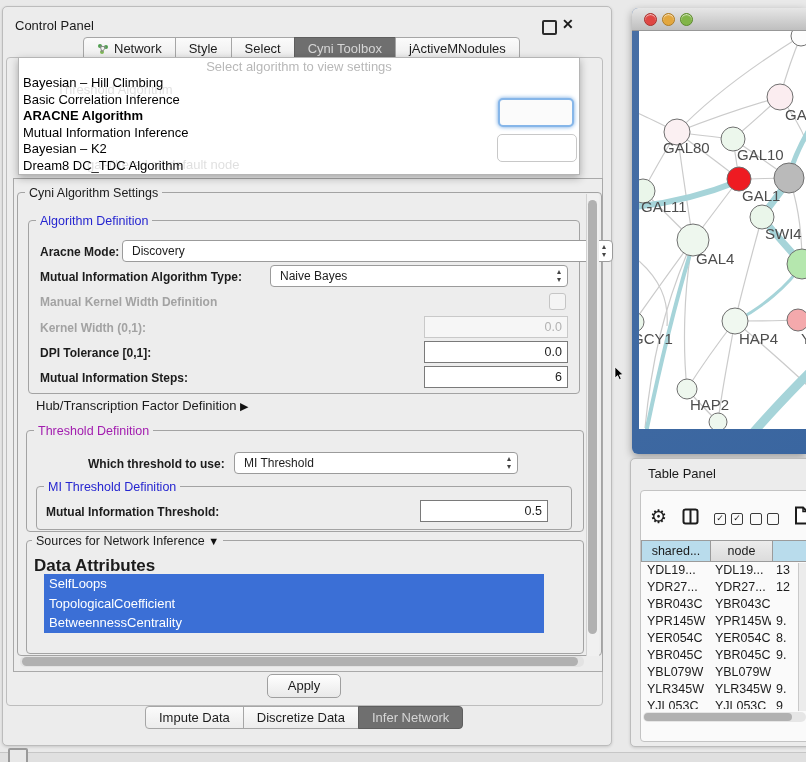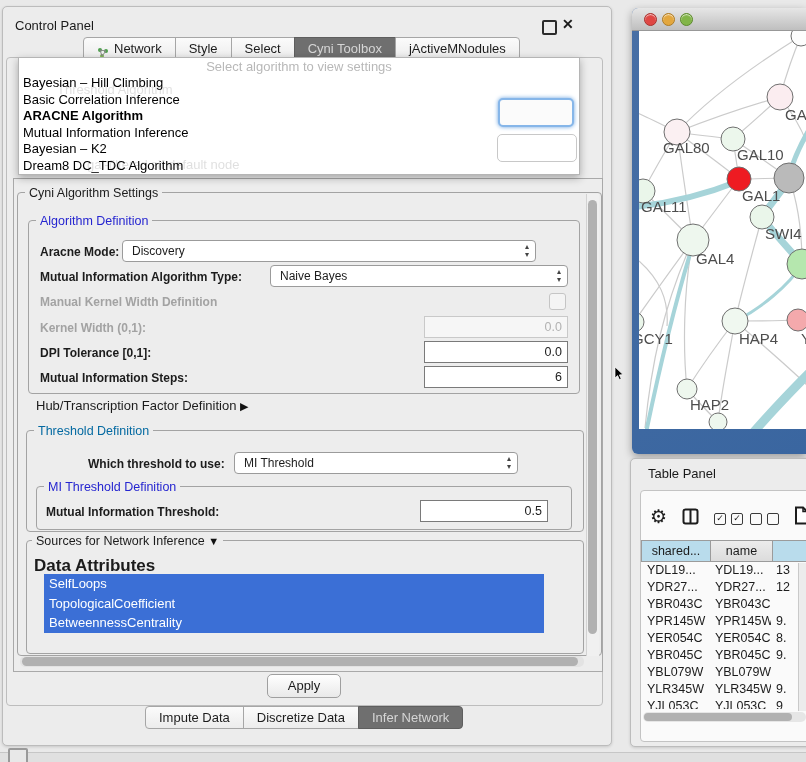--- a/index.html
+++ b/index.html
@@ -10,41 +10,41 @@
   .cp-window{left:2px;top:6px;width:608px;height:738px;background:#ececec;
              border:1px solid #bcbcbc;border-radius:5px;box-shadow:0 1px 3px rgba(0,0,0,.15)}
   .cp-title{left:12px;top:11px;font-size:13px;color:#1a1a1a}
   .float-btn{left:539px;top:13px;width:11px;height:11px;border:2px solid #2b2b2b;border-radius:2px;background:transparent}
   .close-btn{left:559px;top:9px;font-size:14px;font-weight:bold;color:#1a1a1a}
   .cp-frame{left:6px;top:57px;width:595px;height:647px;border:1px solid #bdbdbd;border-radius:4px;background:#ededed}
   .scrollpane{left:13px;top:178px;width:588px;height:492px;border:1px solid #a9a9a9;background:#ededed}
   
   .tabbar{left:84px;top:37px;display:flex}
   .tab{height:21px;line-height:21px;padding:0 13px;font-size:13px;background:linear-gradient(#fbfbfb,#ececec);
-       border:1px solid #a6a6a6;margin-left:-1px;white-space:nowrap;display:flex;align-items:flex-end;gap:5px}
+       border:1px solid #a6a6a6;margin-left:-1px;white-space:nowrap;display:flex;align-items:center;gap:5px}
   .tab:first-child{border-radius:4px 0 0 0}
   .tab:last-child{border-radius:0 4px 0 0}
   .tab.sel{background:#6f6f6f;color:#d6d6d6;border-color:#5e5e5e}
   .btabbar{left:146px;top:706px;display:flex}
   .btabbar .tab:first-child{border-radius:4px 0 0 4px}
   .btabbar .tab:last-child{border-radius:0 4px 4px 0}
   
   .popup{left:18px;top:57px;width:560px;height:116px;background:#fff;border:1px solid #b5b5b5;
          box-shadow:0 3px 8px rgba(0,0,0,.3);z-index:50}
   .popup-ph{height:17px;line-height:18px;text-align:center;color:#b8b8b8;font-size:13px}
   .popup-item{height:16.5px;line-height:16.5px;padding-left:4px;font-size:13px;color:#000;white-space:nowrap}
   .popup-item.bold{font-weight:bold}
   .ghost{position:absolute;font-size:13px;color:#222;opacity:.14;white-space:nowrap}
   .peek-blue{left:498px;top:98px;width:72px;height:25px;border-radius:5px;background:#fbfbfb;
              border:2px solid #86b6e9;box-shadow:0 0 4px #6ba3e0;z-index:51}
   .peek-gray{left:497px;top:134px;width:78px;height:26px;border-radius:5px;border:1px solid #b5b5b5;opacity:.75;z-index:51}
   
   .fs{border:1px solid #a3a3a3;border-radius:4px}
   .legend{position:absolute;background:#ededed;padding:0 4px;font-size:12.5px;white-space:nowrap}
-  .legend.blue{color:#2525d0}.legend.green{color:#0369a1}
+  .legend.blue{color:#2525d0}.legend.green{color:#a21caf}
   .flabel{font-size:12px;font-weight:bold;white-space:nowrap}
   .flabel.dis{color:#a3a3a3}
   .combo{background:#fff;border:1px solid #9b9b9b;border-radius:4px;font-size:12px;
          line-height:20px;padding-left:9px;position:absolute;box-sizing:border-box}
   .spin{position:absolute;right:6px;top:2px;font-size:8px;line-height:8px;color:#444;text-align:center}
   .field{position:absolute;background:#fff;border:1px solid #7a7a7a;box-sizing:border-box;
          font-size:12.5px;text-align:right;padding:0 5px;line-height:20px}
   .field.dis{background:#f6f6f6;border-color:#c9c9c9;color:#b2b2b2}
   .chk{position:absolute;width:15px;height:15px;border:1px solid #c5c5c5;border-radius:3px;background:#f4f4f4}
   .tri{font-size:11px;color:#111}
@@ -144,21 +144,21 @@
 <div class="abs peek-blue"></div>
 <div class="abs peek-gray"></div>
 
 <div class="abs fs" style="left:17px;top:192px;width:583px;height:462px"></div>
 <span class="abs legend" style="left:25px;top:186px">Cyni Algorithm Settings</span>
 
 <div class="abs fs" style="left:28px;top:220px;width:550px;height:172px"></div>
 <span class="abs legend blue" style="left:36px;top:214px">Algorithm Definition</span>
 
 <span class="abs flabel" style="left:40px;top:245px">Aracne Mode:</span>
-<div class="abs combo" style="left:122px;top:240px;width:414px;height:22px">
+<div class="abs combo" style="left:122px;top:240px;width:491px;height:22px">
   <span>Discovery</span>
   <span class="spin"><span>▴</span><br><span>▾</span></span>
 </div>
 
 <span class="abs flabel" style="left:40px;top:270px">Mutual Information Algorithm Type:</span>
 <div class="abs combo" style="left:270px;top:265px;width:298px;height:22px">
   <span>Naive Bayes</span>
   <span class="spin"><span>▴</span><br><span>▾</span></span>
 </div>
 
@@ -323,21 +323,21 @@
 </span>
 <span class="abs tp-icon" style="left:794px;top:506px">
   <svg width="16" height="19">
       <path d="M2,1.5 L9,1.5 L13,5.5 L13,17.5 L2,17.5 Z" fill="#fff" stroke="#1c1c1c" stroke-width="2"></path>
       <path d="M9,1.5 L9,5.5 L13,5.5" fill="none" stroke="#1c1c1c" stroke-width="1.5"></path>
     </svg>
 </span>
 
 <div class="abs thead">
   <div class="th hl" style="width:70px">shared...</div>
-  <div class="th" style="width:63px">name</div>
+  <div class="th" style="width:63px">node</div>
   <div class="th hl" style="width:36px"></div>
 </div>
 <div class="abs tbody" id="tbody">
     <div class="trow">
       <div class="tcell" style="width: 70px;">YDL19...</div>
       <div class="tcell" style="width: 63px;">YDL19...</div>
       <div class="tcell" style="width: 36px;">13</div>
     </div>
     <div class="trow">
       <div class="tcell" style="width: 70px;">YDR27...</div>

